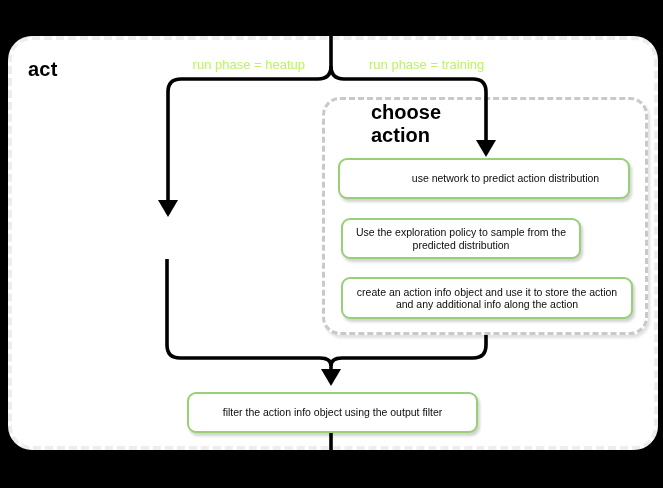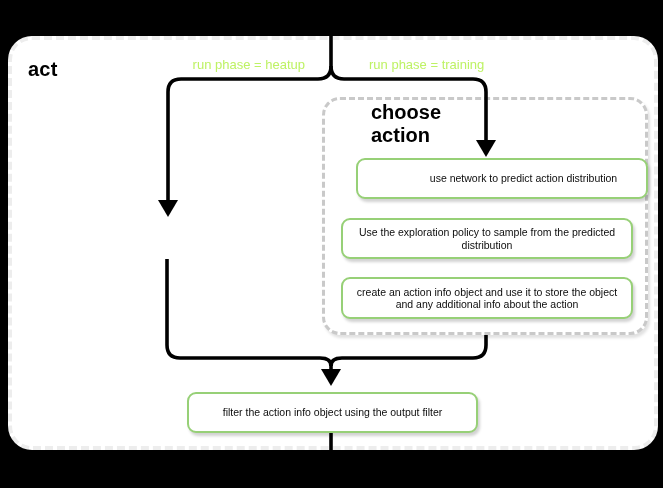--- a/index.html
+++ b/index.html
@@ -88,22 +88,22 @@
     display: flex;
     align-items: center;
     justify-content: center;
     text-align: center;
     font-size: 10.5px;
     line-height: 12.5px;
     color: #0c0c0c;
     padding: 2px 5px;
   }
   .node-sample   { left: 22px;  top: 218px; width: 291px; height: 41px; }
-  .node-predict  { left: 356px; top: 158px; width: 292px; height: 41px; padding-left: 48px; }
-  .node-explore  { left: 341px; top: 218px; width: 292px; height: 41px; }
+  .node-predict  { left: 338px; top: 158px; width: 292px; height: 41px; padding-left: 48px; }
+  .node-explore  { left: 341px; top: 218px; width: 240px; height: 41px; }
   .node-info     { left: 341px; top: 277px; width: 292px; height: 42px; }
   .node-filter   { left: 187px; top: 392px; width: 291px; height: 41px; }
   svg.connectors {
     position: absolute;
     left: 0;
     top: 0;
     pointer-events: none;
   }
 </style>
 </head>
@@ -143,20 +143,20 @@
 
   <div class="node node-predict">
     <span>use network to predict action distribution</span>
   </div>
 
   <div class="node node-explore">
     <span>Use the exploration policy to sample from the predicted distribution</span>
   </div>
 
   <div class="node node-info">
-    <span>create an action info object and use it to store the object and any additional info about the action</span>
+    <span>create an action info object and use it to store the action and any additional info along the action</span>
   </div>
 
   <div class="node node-filter">
     <span>filter the action info object using the output filter</span>
   </div>
 
 </div>
 
 </body></html>

